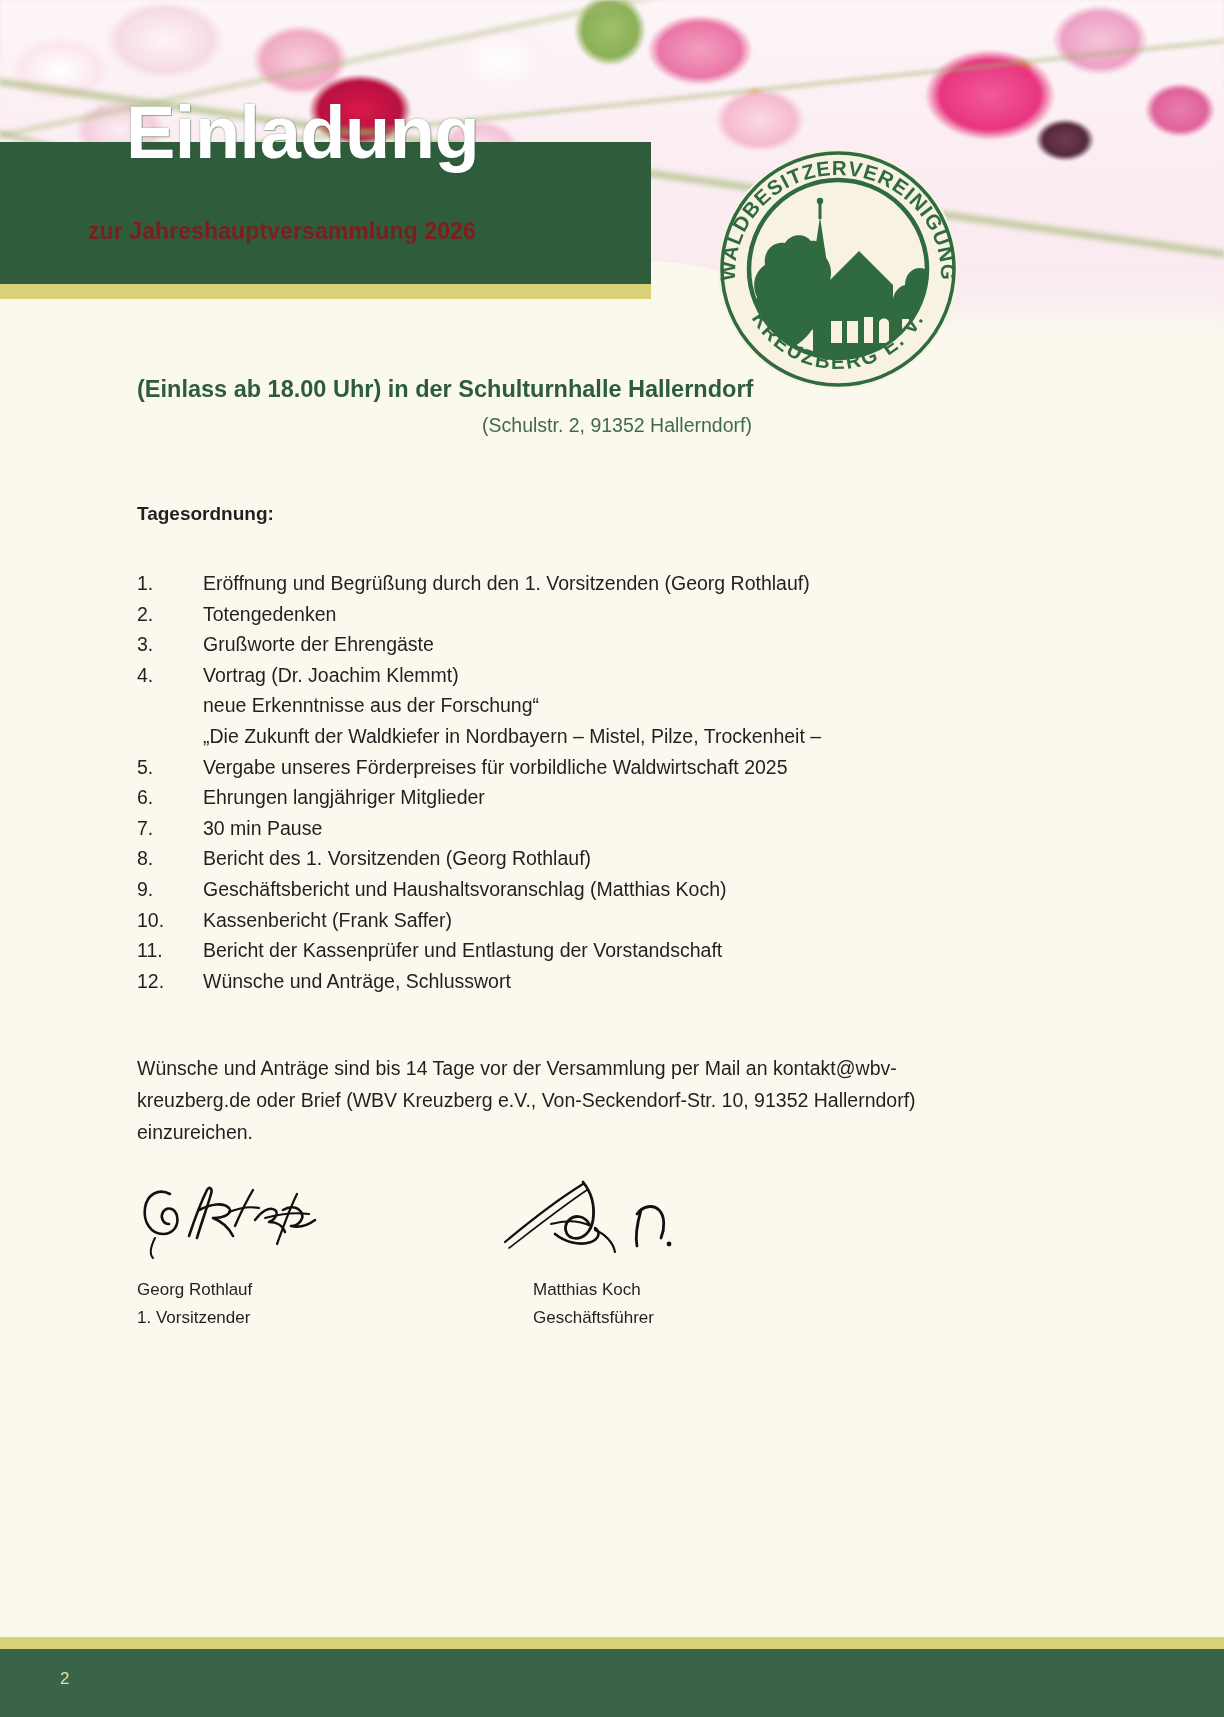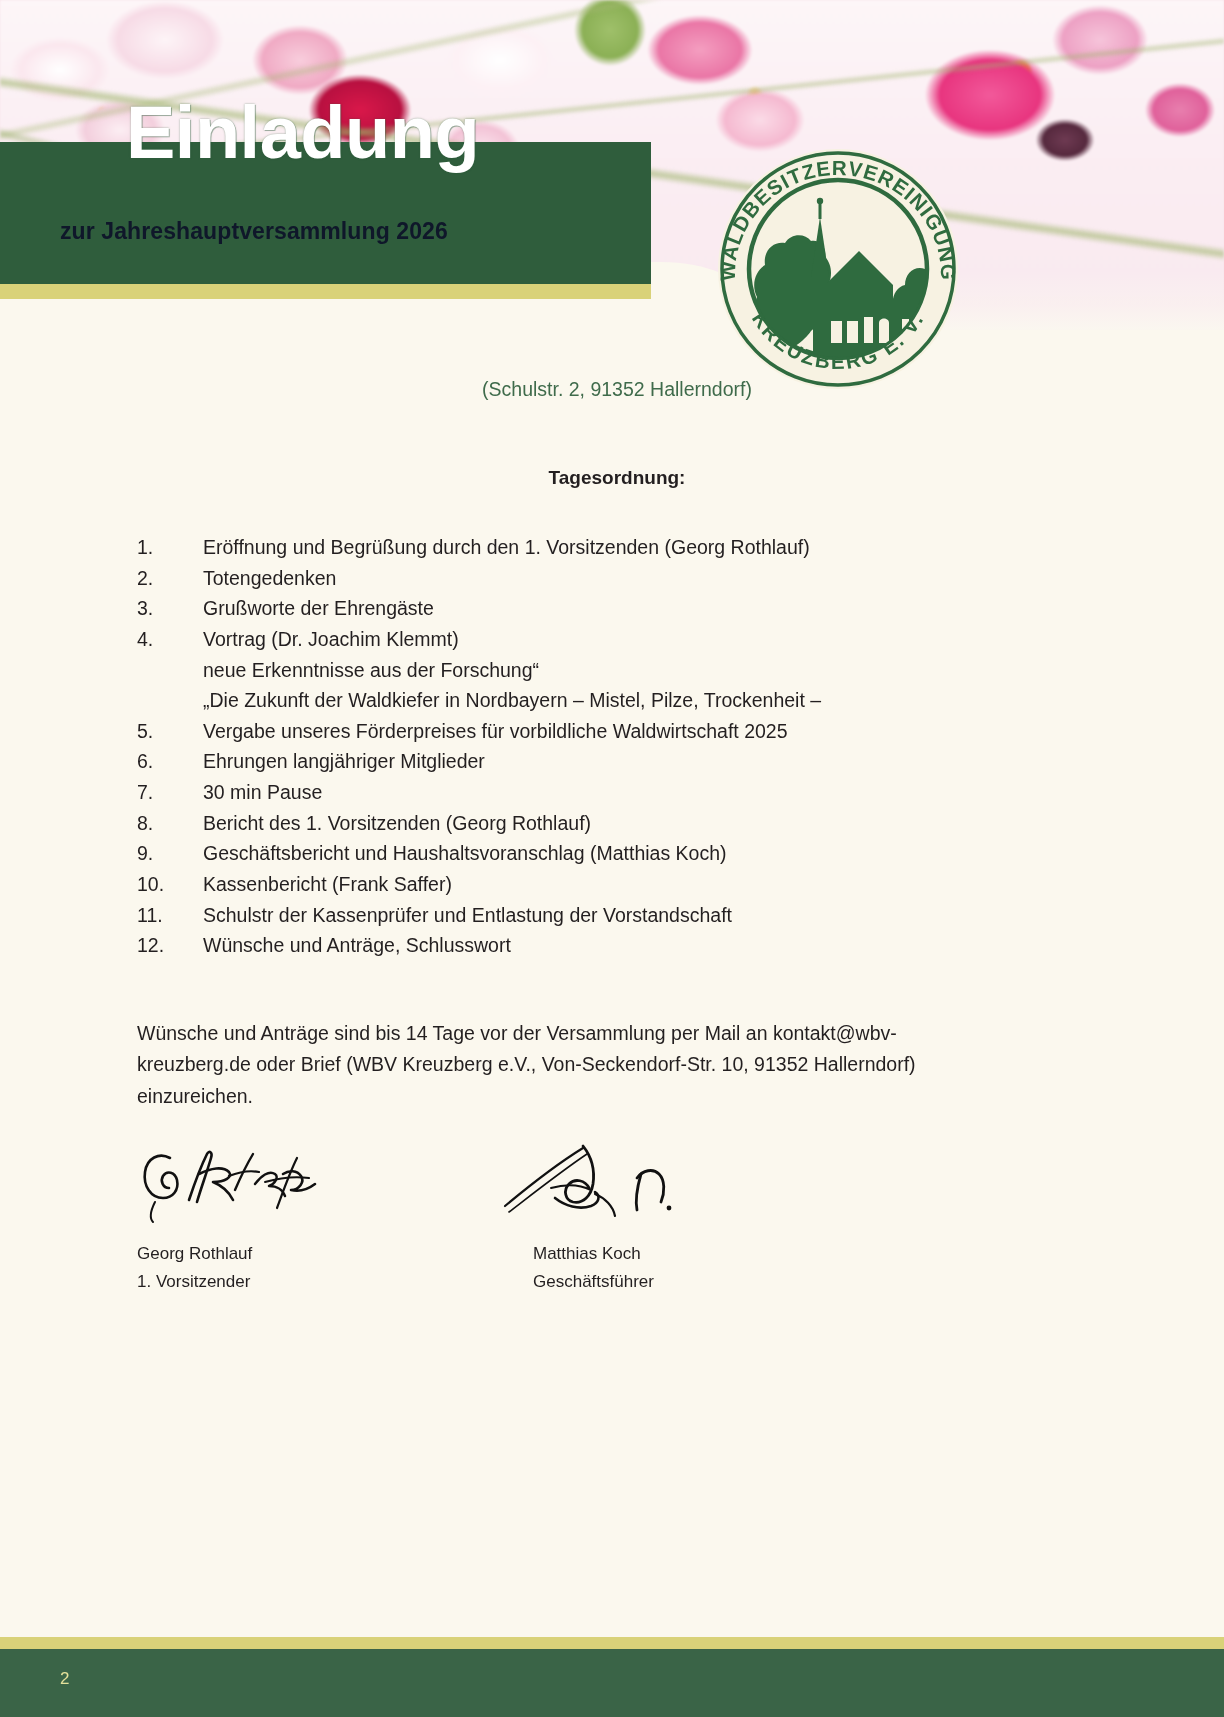--- a/index.html
+++ b/index.html
@@ -101,24 +101,24 @@
     color: #ffffff;
     letter-spacing: -0.5px;
     text-shadow:
        0 0 2px rgba(47,93,60,.55),
        1px 1px 0 rgba(47,93,60,.35);
   }
   .title-sub {
     position: absolute;
     left: 0; top: 218px;
     z-index: 6;
-    padding-left: 60px;
+    padding-left: 88px;
     font-size: 23px;
     font-weight: bold;
-    color: #0f172a;
+    color: #7f1d1d;
     letter-spacing: .1px;
   }
   .title-rule {
     position: absolute;
     left: 0; top: 284px;
     width: 651px;
     height: 15px;
     background: #d9d279;
     z-index: 5;
   }
@@ -164,21 +164,20 @@
     line-height: 1.6;
     margin-top: 2px;
     text-align: center;
   }
 
   .agenda-head {
     margin-top: 62px;
     font-size: 19px;
     font-weight: bold;
     color: #231f20;
-    text-align: center;
   }
 
   .agenda {
     margin-top: 43px;
     list-style: none;
   }
   .agenda li {
     display: flex;
     font-size: 19.5px;
     color: #231f20;
@@ -339,20 +338,21 @@
         <path d="M96,222 l10,-5 l9,5 z" fill="#f7f2e2"></path>
         <path d="M116,226 l8,-4 l7,4 z" fill="#f7f2e2"></path>
       </g>
     </svg>
   </div>
 
   <div class="body-area"></div>
 
   <div class="content">
 
+    <div class="meet-line">(Einlass ab 18.00 Uhr) in der Schulturnhalle Hallerndorf</div>
     <div class="meet-addr">(Schulstr. 2, 91352 Hallerndorf)</div>
 
     <div class="agenda-head">Tagesordnung:</div>
 
     <ul class="agenda" id="agenda-list">
         <li>
           <span class="num">1.</span>
           <span class="txt"><span>Eröffnung und Begrüßung durch den 1. Vorsitzenden (Georg Rothlauf)</span></span>
         </li>
         <li>
@@ -386,21 +386,21 @@
         <li>
           <span class="num">9.</span>
           <span class="txt"><span>Geschäftsbericht und Haushaltsvoranschlag (Matthias Koch)</span></span>
         </li>
         <li>
           <span class="num">10.</span>
           <span class="txt"><span>Kassenbericht (Frank Saffer)</span></span>
         </li>
         <li>
           <span class="num">11.</span>
-          <span class="txt"><span>Schulstr der Kassenprüfer und Entlastung der Vorstandschaft</span></span>
+          <span class="txt"><span>Bericht der Kassenprüfer und Entlastung der Vorstandschaft</span></span>
         </li>
         <li>
           <span class="num">12.</span>
           <span class="txt"><span>Wünsche und Anträge, Schlusswort</span></span>
         </li>
       </ul>
 
     <div class="notice">Wünsche und Anträge sind bis 14 Tage vor der Versammlung per Mail an kontakt@wbv-kreuzberg.de oder Brief (WBV Kreuzberg e.V., Von-Seckendorf-Str. 10, 91352 Hallerndorf) einzureichen.</div>
 
 

